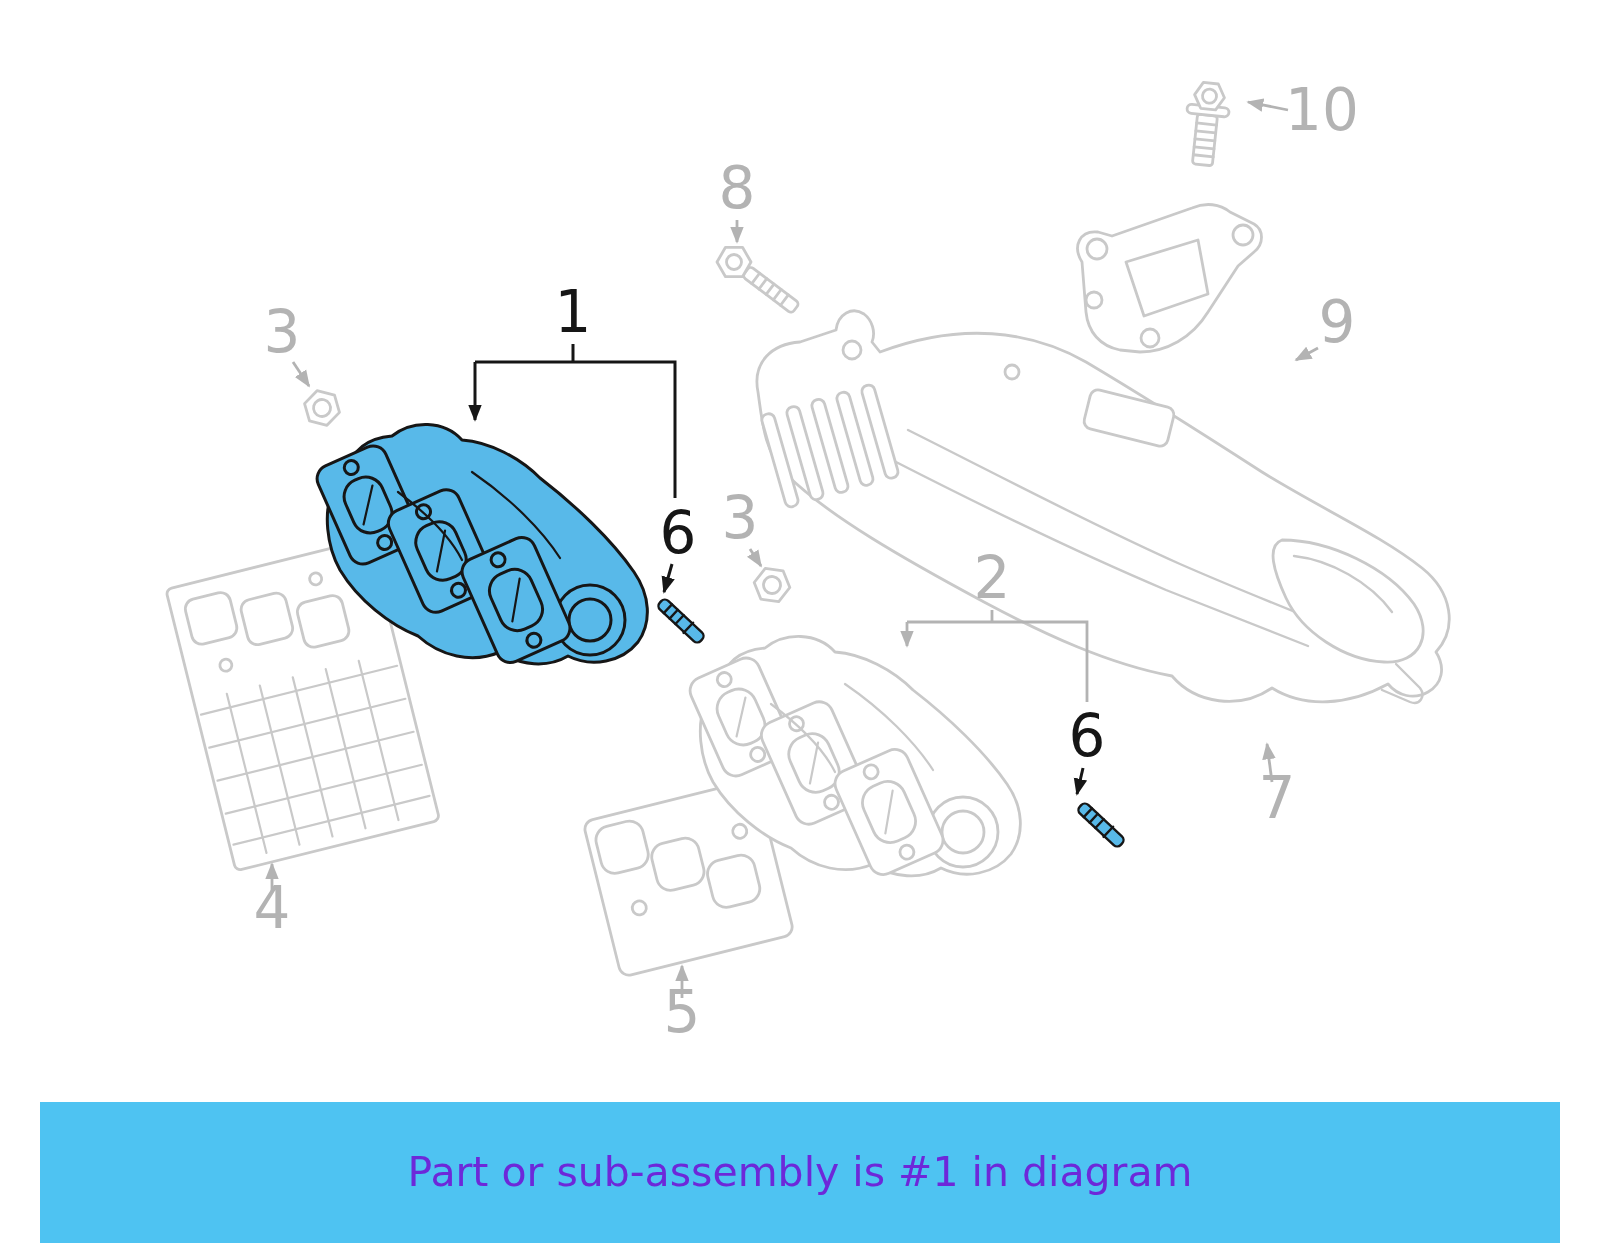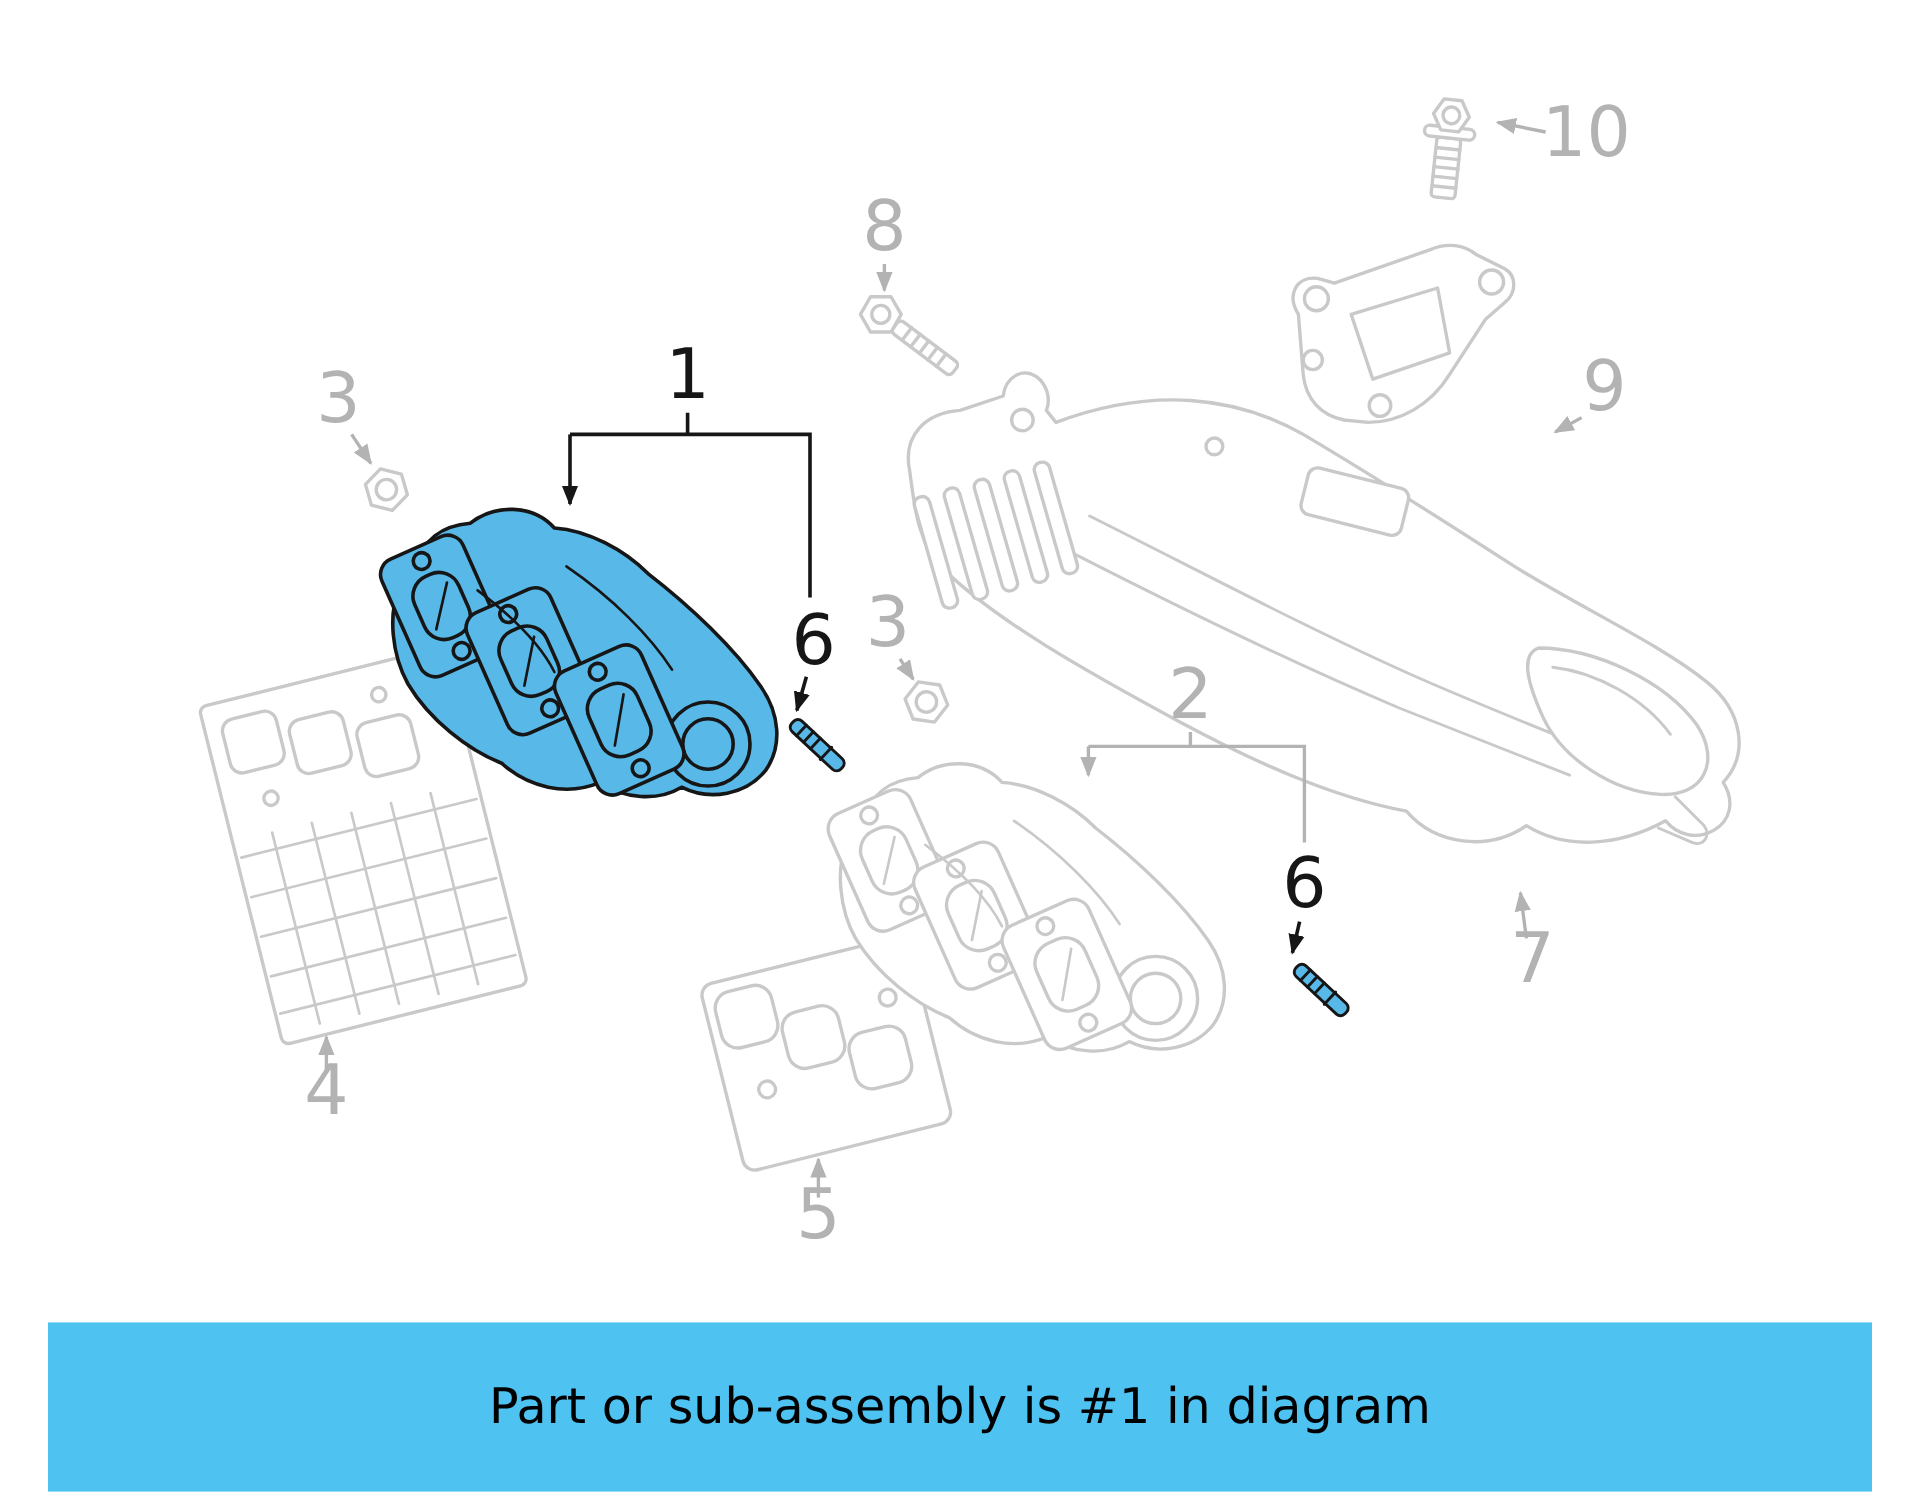--- a/index.html
+++ b/index.html
@@ -19,21 +19,21 @@
   text.callout { font-size:58px; text-anchor:middle; font-family:"DejaVu Sans", sans-serif; }
   .callout-k text { fill:#161616; }
   .callout-g text { fill:#b3b3b3; }
   .callout-k path, .callout-k line { stroke:#161616; stroke-width:3;   fill:none; }
   .callout-g path, .callout-g line { stroke:#b3b3b3; stroke-width:2.8; fill:none; }
 
   .banner {
     position:absolute; left:40px; top:1102px; width:1520px; height:141px;
     background:#4ec3f2;
     display:flex; flex-direction:column; align-items:center; justify-content:center;
-    color:#000000; font-size:41px; line-height:1.32; text-align:center;
+    color:#6d28d9; font-size:41px; line-height:1.32; text-align:center;
   }
 </style>
 </head>
 <body>
 
 <div class="canvas">
 
 <svg width="1600" height="1249" viewBox="0 0 1600 1249" xmlns="http://www.w3.org/2000/svg">
   <defs>
     <marker id="ah-k" viewBox="0 0 10 10" refX="9" refY="5" markerWidth="17" markerHeight="17" markerUnits="userSpaceOnUse" orient="auto">

